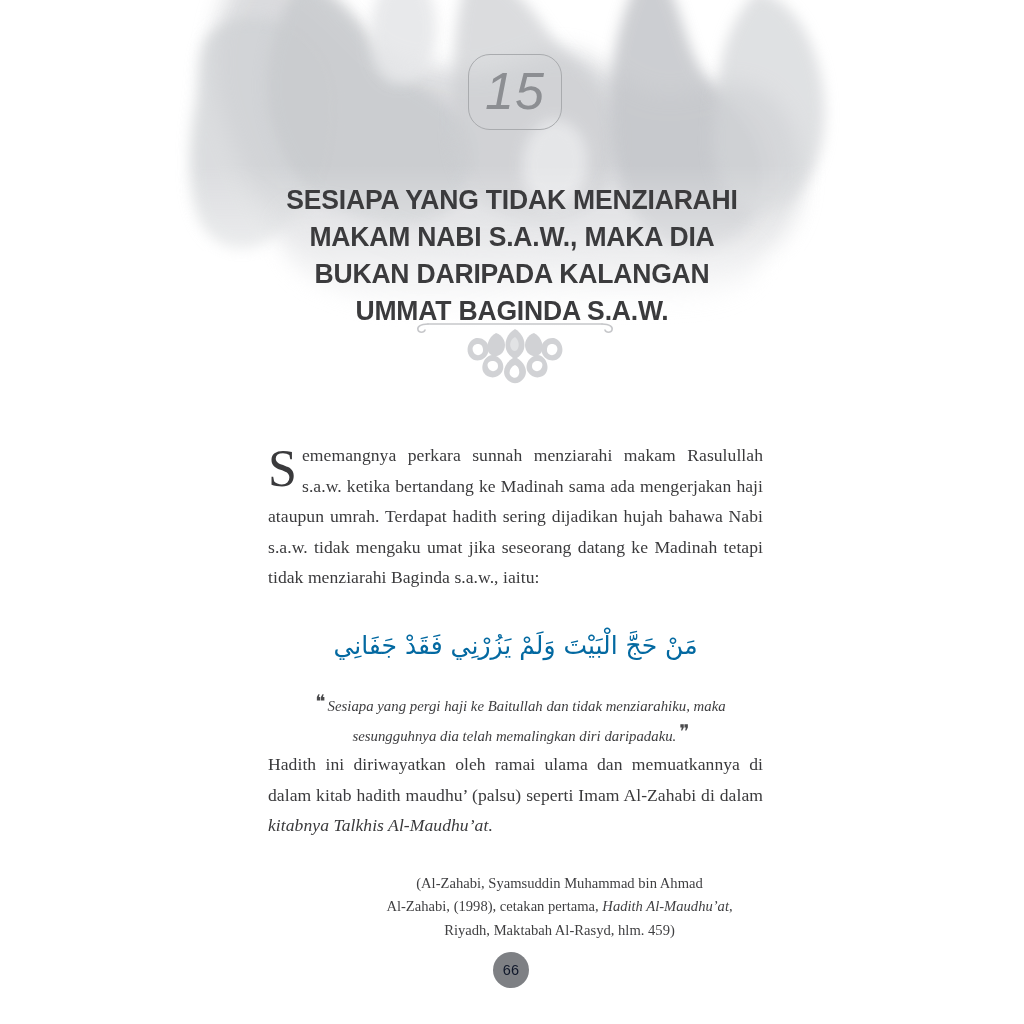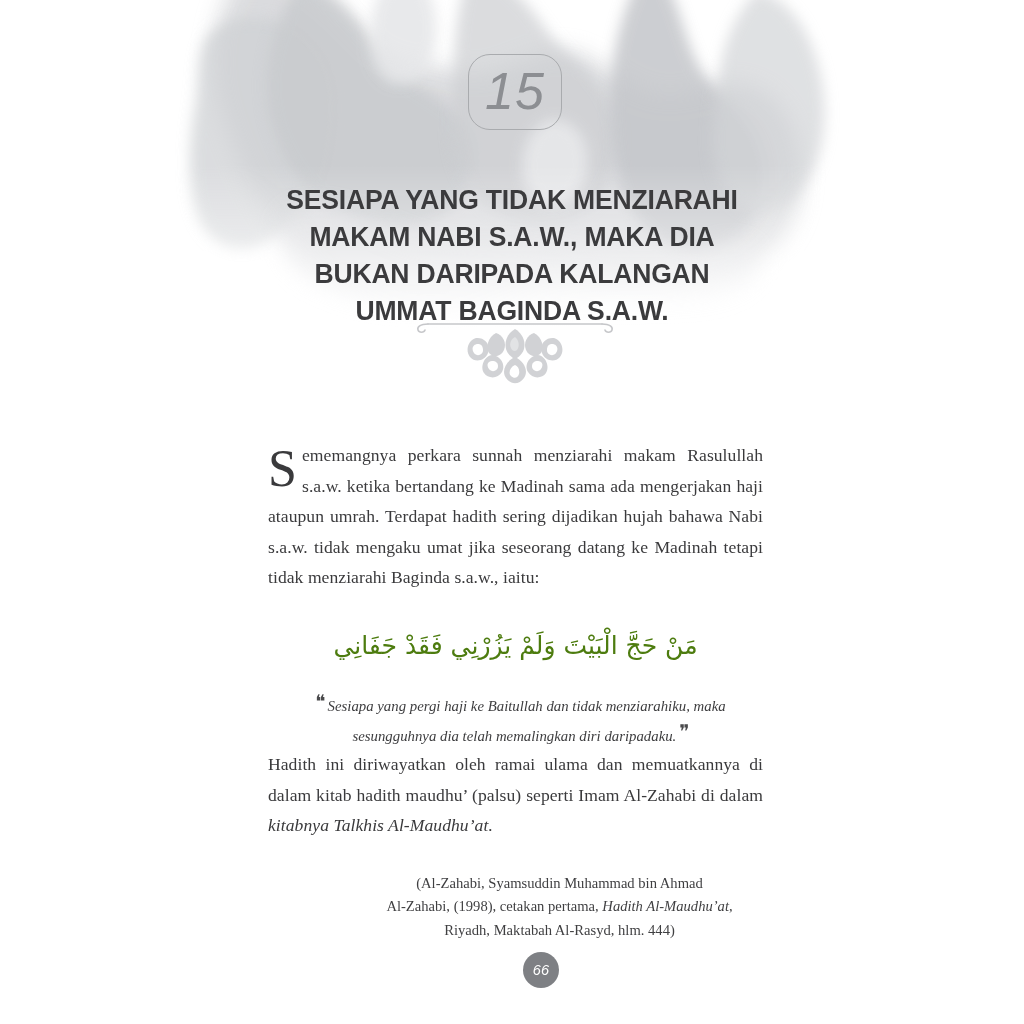--- a/index.html
+++ b/index.html
@@ -116,21 +116,21 @@
   }
 
   
   .arabic {
     margin: 32px 0 0 0;
     text-align: center;
     direction: rtl;
     font-family: "DejaVu Sans", sans-serif;
     font-size: 25px;
     line-height: 42px;
-    color: #4d7c0f;
+    color: #0369a1;
     letter-spacing: 0px;
   }
 
   
   .quote {
     margin: 22px 0 0 0;
     padding: 0 22px 0 32px;
     font-style: italic;
     font-size: 14.8px;
     line-height: 25px;
@@ -160,34 +160,33 @@
     font-size: 14.6px;
     line-height: 23.5px;
     text-align: center;
     color: #3f3f41;
   }
   .citation em { font-style: italic; }
 
   
   .page-number {
     position: absolute;
-    left: 523px;
+    left: 493px;
     top: 952px;
     width: 36px;
     height: 36px;
     border-radius: 50%;
     background: #7e8084;
-    color: #ffffff;
+    color: #0f172a;
     font-family: "Liberation Sans", sans-serif;
     font-size: 14.5px;
     display: flex;
     align-items: center;
     justify-content: center;
     letter-spacing: 0.3px;
-    font-style: italic;
   }
 </style>
 </head>
 <body>
 
 <div class="page">
 
   <div class="wash-wrap">
     <svg width="1024" height="330" viewBox="0 0 1024 330" xmlns="http://www.w3.org/2000/svg">
       <defs>
@@ -332,20 +331,20 @@
       <span class="qopen">❝</span><span>Sesiapa yang pergi haji ke Baitullah dan tidak menziarahiku, maka sesungguhnya dia telah memalingkan diri daripadaku.</span><span class="qclose">❞</span>
     </p>
 
     <p class="body after-quote">
       <span>Hadith ini diriwayatkan oleh ramai ulama dan memuatkannya di dalam kitab hadith maudhu’ (palsu) seperti Imam Al-Zahabi di dalam </span><em>kitabnya Talkhis Al-Maudhu’at.</em>
     </p>
 
     <p class="citation">
       <span>(Al-Zahabi, Syamsuddin Muhammad bin Ahmad</span><br>
       <span>Al-Zahabi, (1998), cetakan pertama, </span><em>Hadith Al-Maudhu’at</em><span>,</span><br>
-      <span>Riyadh, Maktabah Al-Rasyd, hlm. 444)</span>
+      <span>Riyadh, Maktabah Al-Rasyd, hlm. 459)</span>
     </p>
 
   </div>
 
   <div class="page-number">66</div>
 
 </div>
 
 </body></html>

